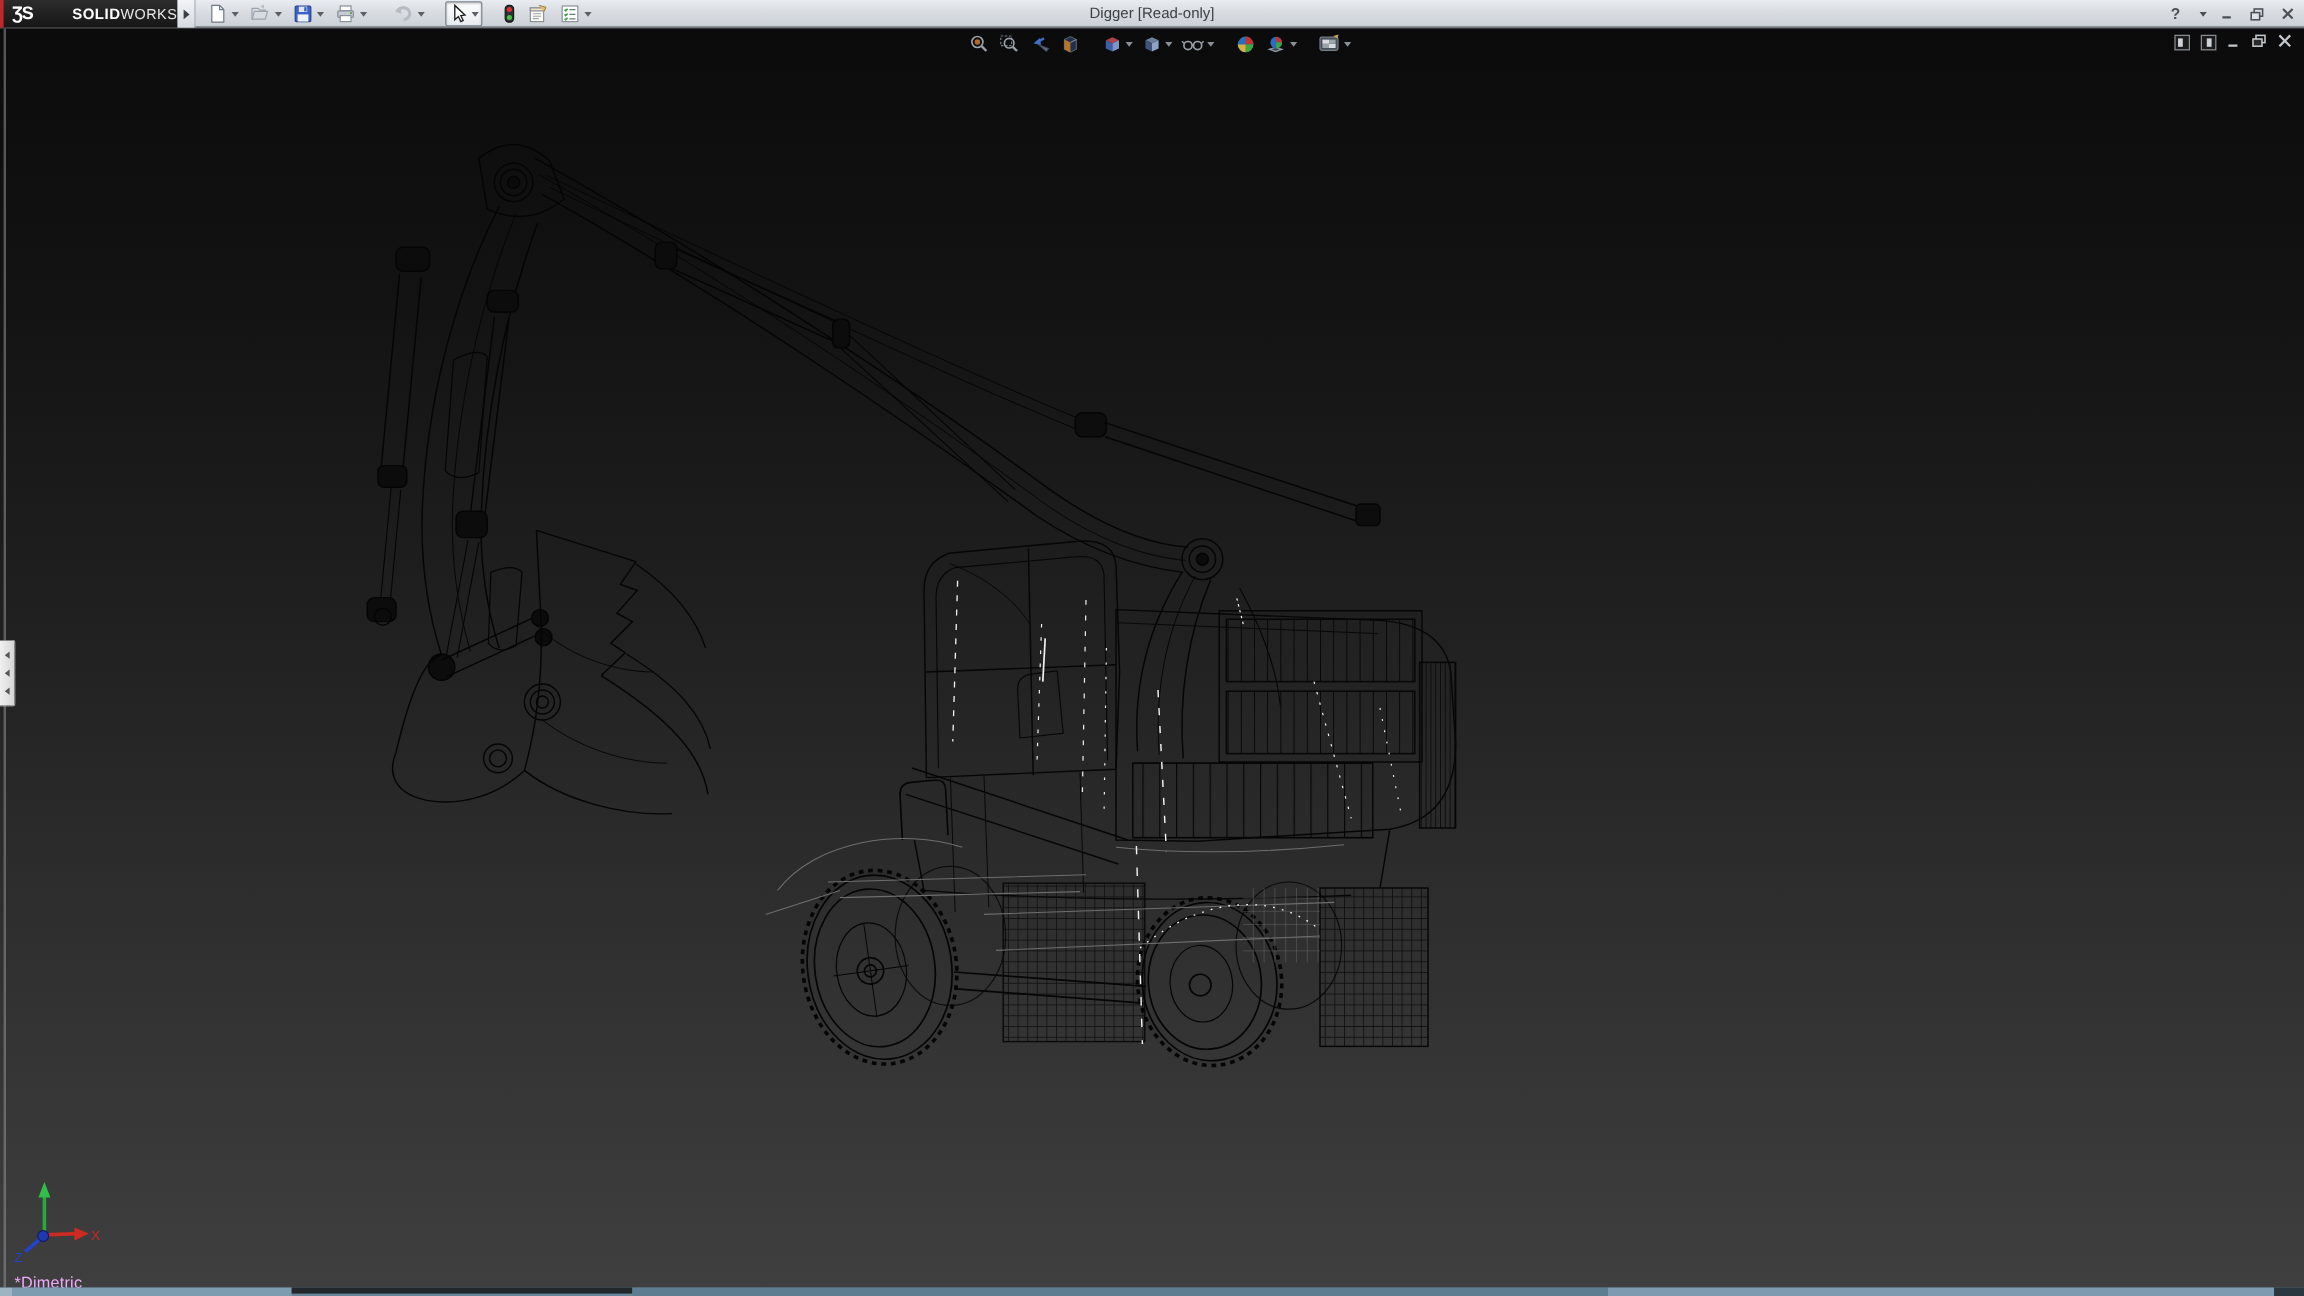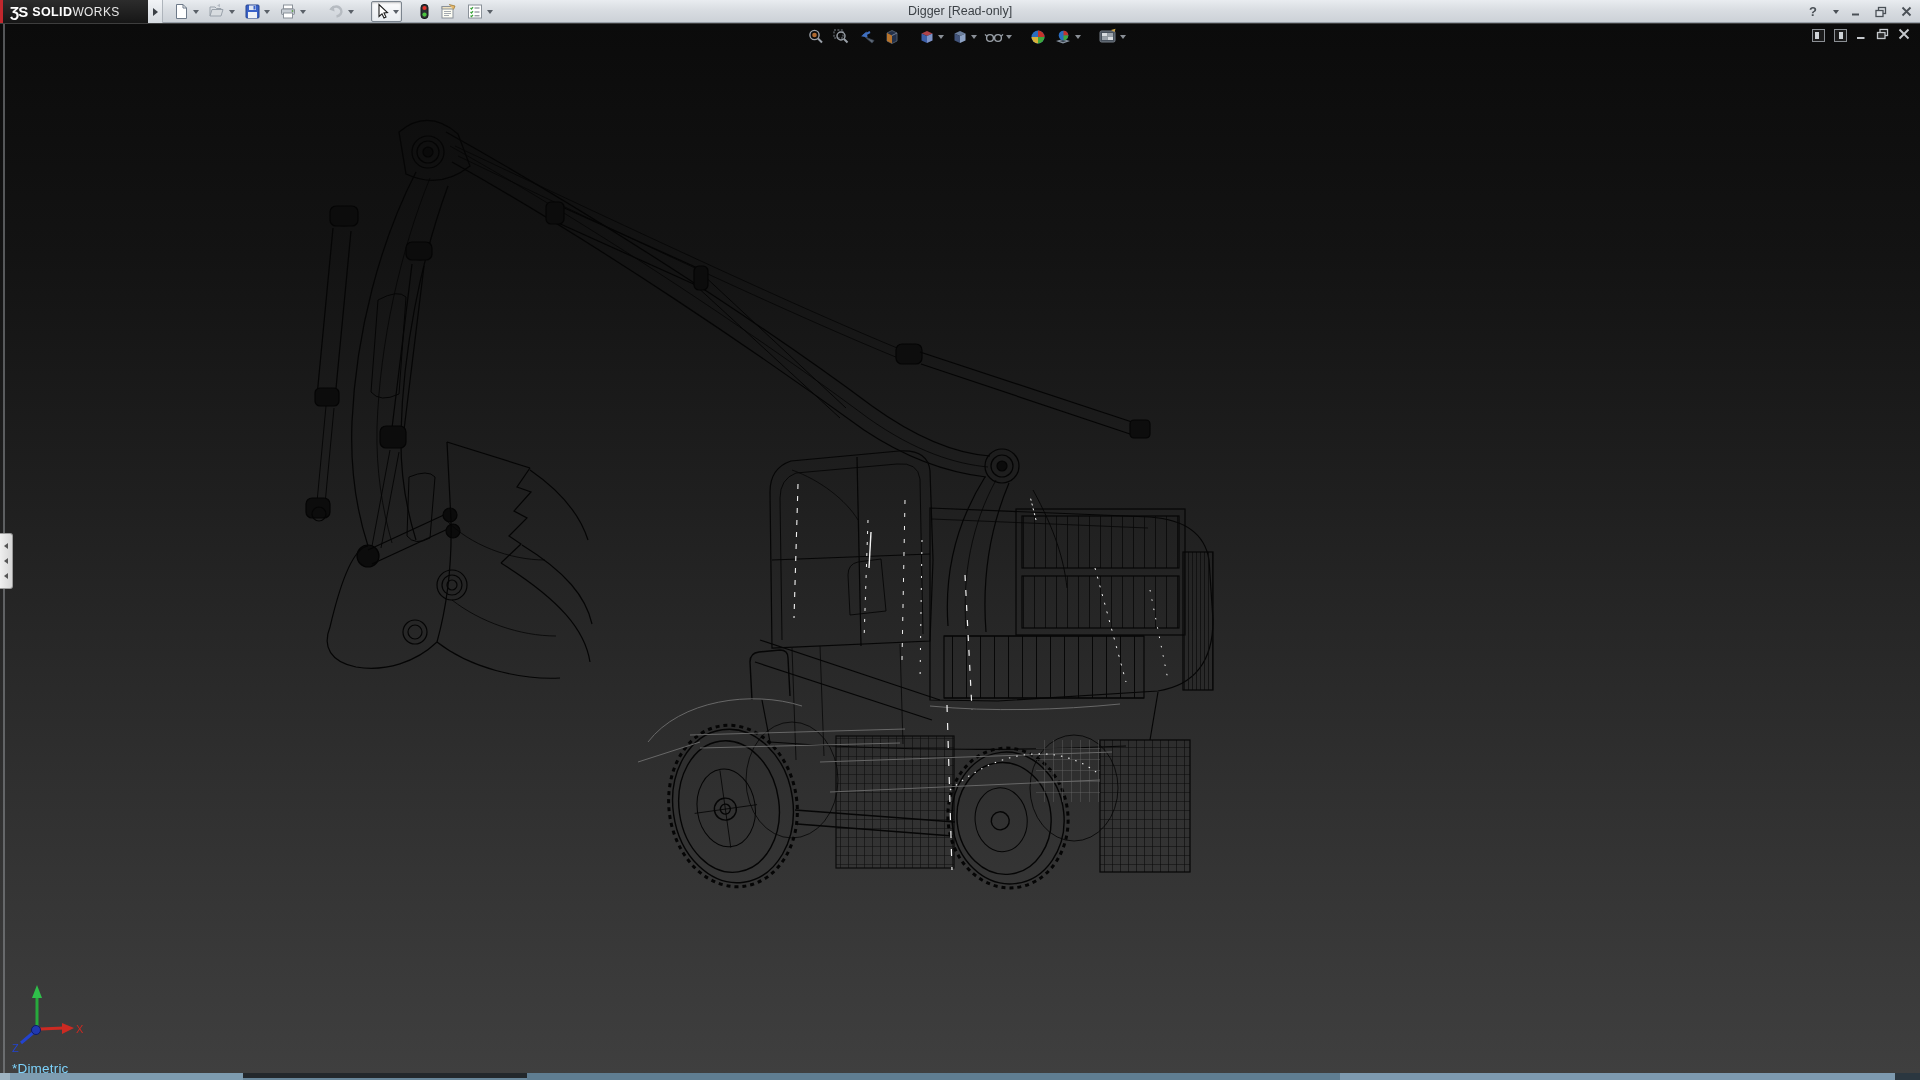--- a/index.html
+++ b/index.html
@@ -8,21 +8,21 @@
 
   
   .titlebar{position:absolute;left:0;top:0;width:1920px;height:23px;
     background:linear-gradient(180deg,#e9ecf0 0%,#d9dde2 45%,#ccd1d7 100%);
     border-bottom:1px solid #98a0a9;z-index:30;}
   .logo-block{position:absolute;left:0;top:0;width:148px;height:23px;
     background:linear-gradient(180deg,#2c2c2c,#161616);display:flex;align-items:center;
     padding-left:10px;color:#fff;}
   .logo-redstrip{position:absolute;left:0;top:0;width:3px;height:23px;background:#c1272d;}
   .logo-glyph{font-weight:bold;font-size:15px;margin-right:5px;letter-spacing:-1px;}
-  .logo-bold{font-weight:bold;font-size:12.5px;letter-spacing:.4px;}
+  .logo-bold{font-weight:bold;font-size:12.5px;letter-spacing:.4px;margin-left:28px;}
   .logo-light{font-weight:normal;font-size:12px;letter-spacing:.4px;color:#e8e8e8;}
   .menu-expand{position:absolute;left:148px;top:0;width:15px;height:23px;
     background:linear-gradient(180deg,#f2f4f7,#d5dadf);border-right:1px solid #aeb4bb;
     display:flex;align-items:center;justify-content:center;}
   .tri-right{width:0;height:0;border-left:5px solid #3a3f45;border-top:4px solid transparent;border-bottom:4px solid transparent;}
   .qa-toolbar{position:absolute;left:170px;top:0;height:23px;display:flex;align-items:center;gap:3px;}
   .qa-btn{height:21px;display:flex;align-items:center;padding:0 2px;border:1px solid transparent;border-radius:2px;}
   .qa-btn.pressed{background:linear-gradient(180deg,#fdfdfe,#e8ecf0);border:1px solid #7b848e;box-shadow:inset 0 1px 2px rgba(0,0,0,.25);}
   .dd{width:0;height:0;border-top:4px solid #5a6068;border-left:3.5px solid transparent;border-right:3.5px solid transparent;margin-left:3px;}
   .qa-sep{width:8px;}
@@ -48,21 +48,21 @@
 
   
   .doc-controls{position:absolute;right:10px;top:28px;display:flex;align-items:center;gap:9px;z-index:20;}
   .doc-pane{width:13px;height:13px;border:1px solid #8b8f94;background:#1b1b1b;position:relative;}
   .doc-pane .bar{position:absolute;left:2px;top:2px;bottom:2px;width:4px;background:#cfd3d7;}
   .doc-pane.mid .bar{left:4px;}
   .doc-glyph{color:#c4c8cc;font-size:13px;font-weight:bold;line-height:13px;}
 
   .model-svg{position:absolute;left:0;top:0;width:1920px;height:1080px;z-index:8;pointer-events:none;}
 
-  .orientation-label{position:absolute;left:12px;top:1061px;font-size:13.5px;color:#7dd3fc;z-index:9;letter-spacing:.2px;text-align:right;}
+  .orientation-label{position:absolute;left:12px;top:1061px;font-size:13.5px;color:#f0abfc;z-index:9;letter-spacing:.2px;text-align:right;}
 
   
   .taskbar{position:absolute;left:0;top:1073px;width:1920px;height:7px;background:#68869a;z-index:40;}
   .tb-seg{position:absolute;top:0;height:7px;}
 
   svg text{font-family:"Liberation Sans",sans-serif;}
 </style>
 </head>
 <body>
 

